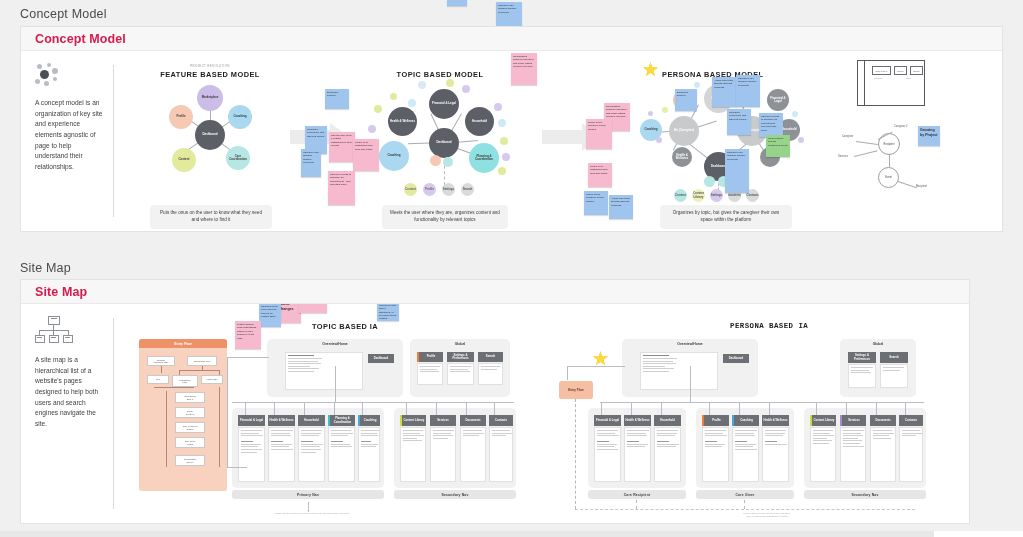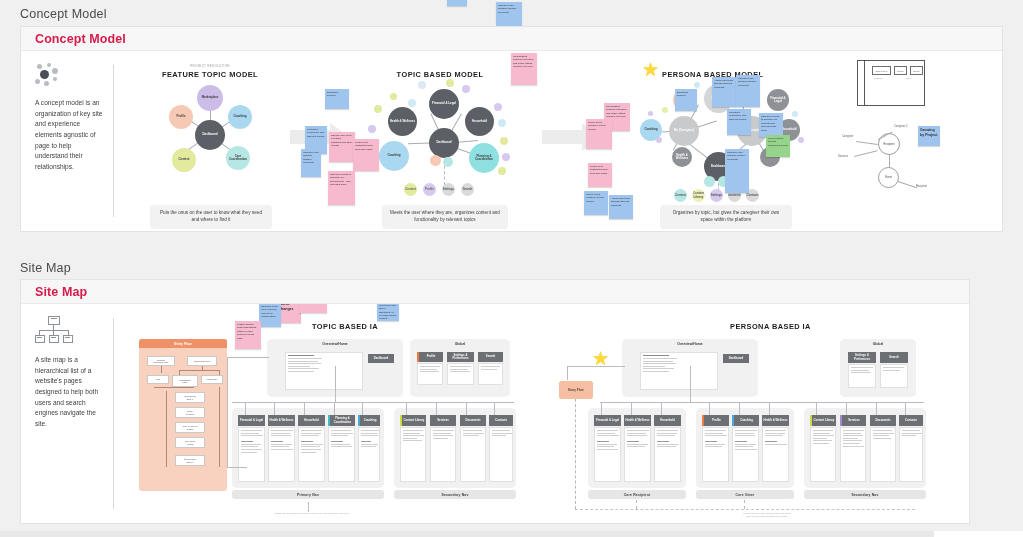--- a/index.html
+++ b/index.html
@@ -141,21 +141,21 @@
           <i style="left:9px;top:18px;width:5px;height:5px;"></i>
           <i style="left:18px;top:14px;width:4px;height:4px;"></i>
         </div>
         <div class="info-text">A concept model is an organization of key site and experience elements agnostic of page to help understand their relationships.</div>
       </div>
       <div class="divider"></div>
 
       <div class="canvas">
 
         <div class="diag-sup" style="left:28px;top:13px;width:120px;text-align:center;">PROJECT RESOLUTION</div>
-        <div class="diag-title" style="left:28px;top:19px;width:120px;text-align:center;">FEATURE TOPIC MODEL</div>
+        <div class="diag-title" style="left:28px;top:19px;width:120px;text-align:center;">FEATURE BASED MODEL</div>
 
         <div style="position:absolute;left:28px;top:32px;width:120px;height:105px;">
           <div class="line" style="left:60px;top:52px;width:28px;transform:rotate(-90deg);"></div>
           <div class="line" style="left:60px;top:52px;width:30px;transform:rotate(-35deg);"></div>
           <div class="line" style="left:60px;top:52px;width:30px;transform:rotate(35deg);"></div>
           <div class="line" style="left:60px;top:52px;width:30px;transform:rotate(145deg);"></div>
           <div class="line" style="left:60px;top:52px;width:30px;transform:rotate(215deg);"></div>
 
           <div class="node dark" style="left:45px;top:37px;width:30px;height:30px;">Dashboard</div>
           <div class="node" style="left:47px;top:2px;width:26px;height:26px;background:#cbbde8;">Marketplace</div>
@@ -526,21 +526,21 @@
         <div class="greylinev" style="left:314px;top:98px;height:13px;"></div>
         <div class="greylinev" style="left:344px;top:98px;height:13px;"></div>
         <div class="greylinev" style="left:372px;top:98px;height:13px;"></div>
         <div class="greyline" style="left:105px;top:53px;width:42px;height:1px;"></div>
         <div class="greylinev" style="left:105px;top:53px;height:110px;"></div>
         <div class="greyline" style="left:105px;top:163px;width:20px;height:1px;"></div>
         <div class="dline" style="left:186px;top:198px;height:10px;"></div>
         <div class="footnote" style="left:130px;top:208px;width:120px;">Primary and secondary nav items are grouped by topic across the experience</div>
 
         <div class="star" style="left:470px;top:45px;">★</div>
-        <div class="diag-title" style="left:608px;top:18px;">PERSONA BASED  IA</div>
+        <div class="diag-title" style="left:608px;top:18px;font-family:Liberation Mono, monospace;">PERSONA BASED  IA</div>
 
         <div class="entry" style="left:437px;top:77px;width:34px;height:18px;">
           <div class="entry-hd" style="height:18px;border-radius:3px;background:#f6bfa4;color:#5a4038;font-size:3px;">Entry Flow</div>
         </div>
 
         <div class="group" style="left:500px;top:35px;width:136px;height:58px;">
           <div class="group-lbl" style="top:3px;">Overview/Home</div>
           <div class="card" style="left:18px;top:13px;width:78px;height:38px;">
             <div class="lines">
               <div class="tl" style="width:26px;background:#8a8a8a;height:1.4px;"></div>

